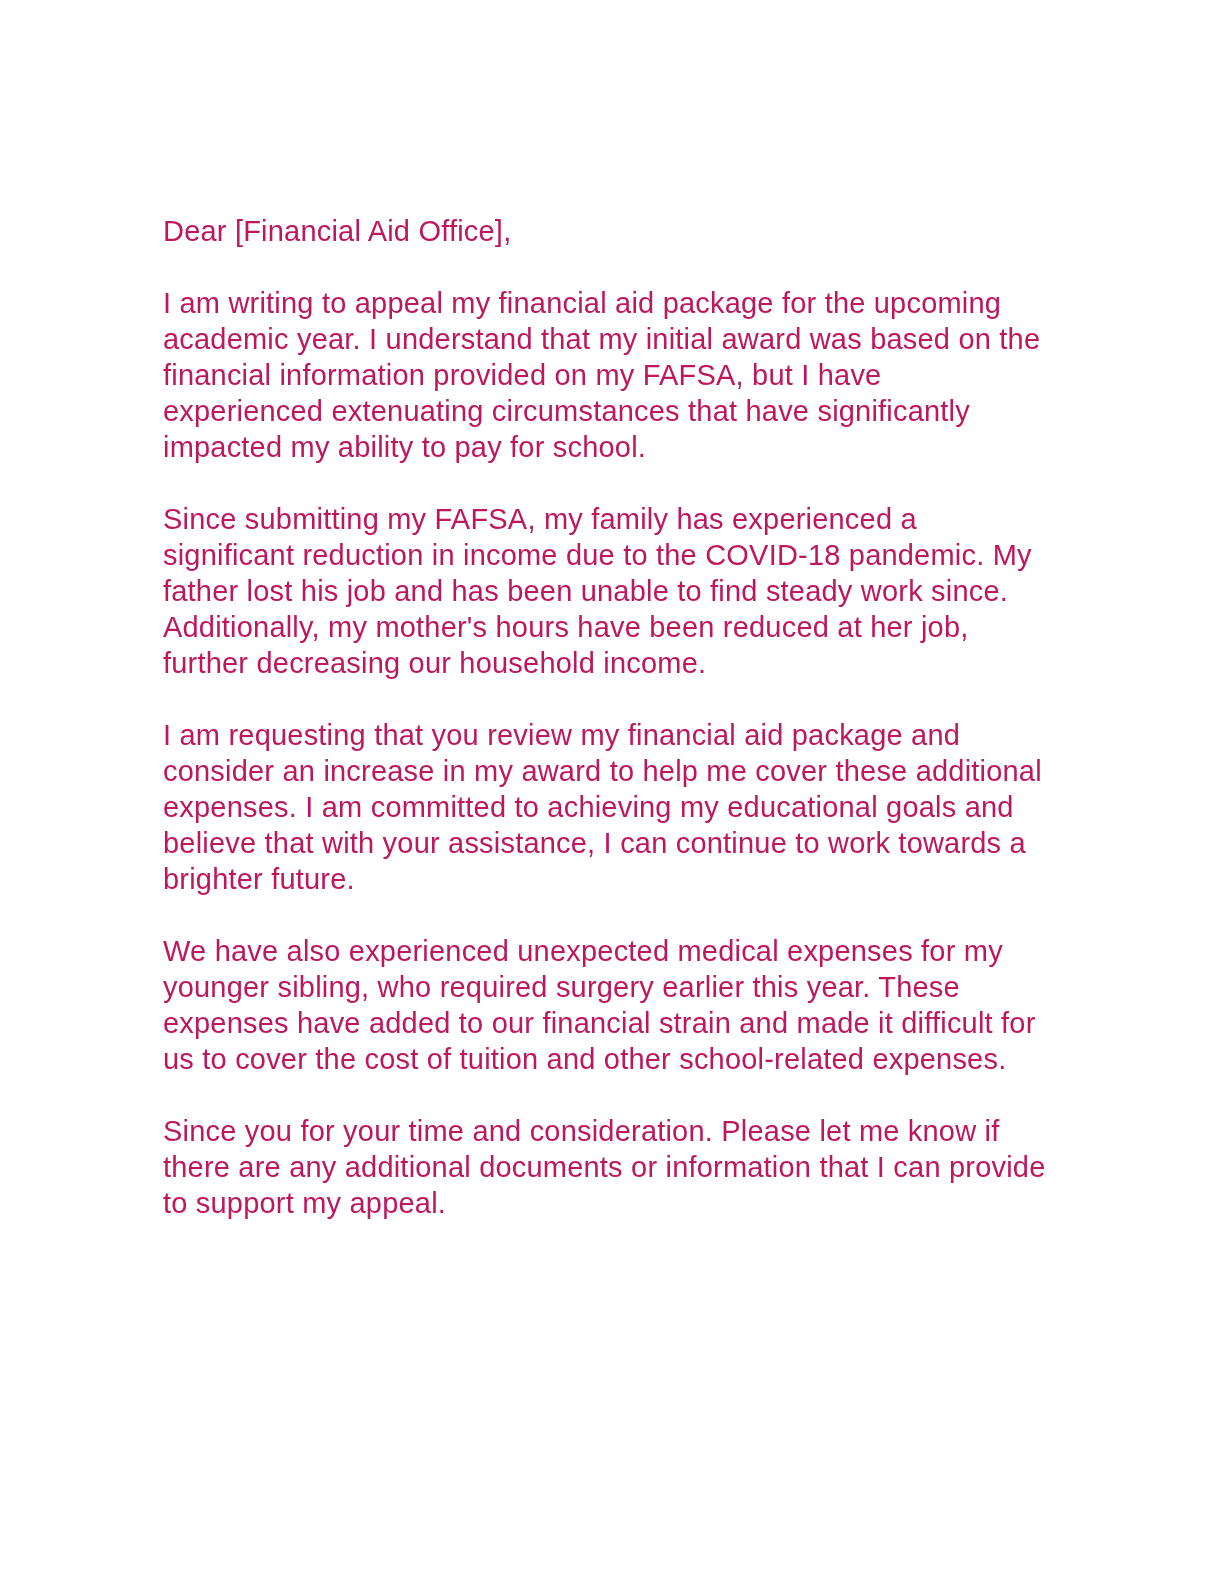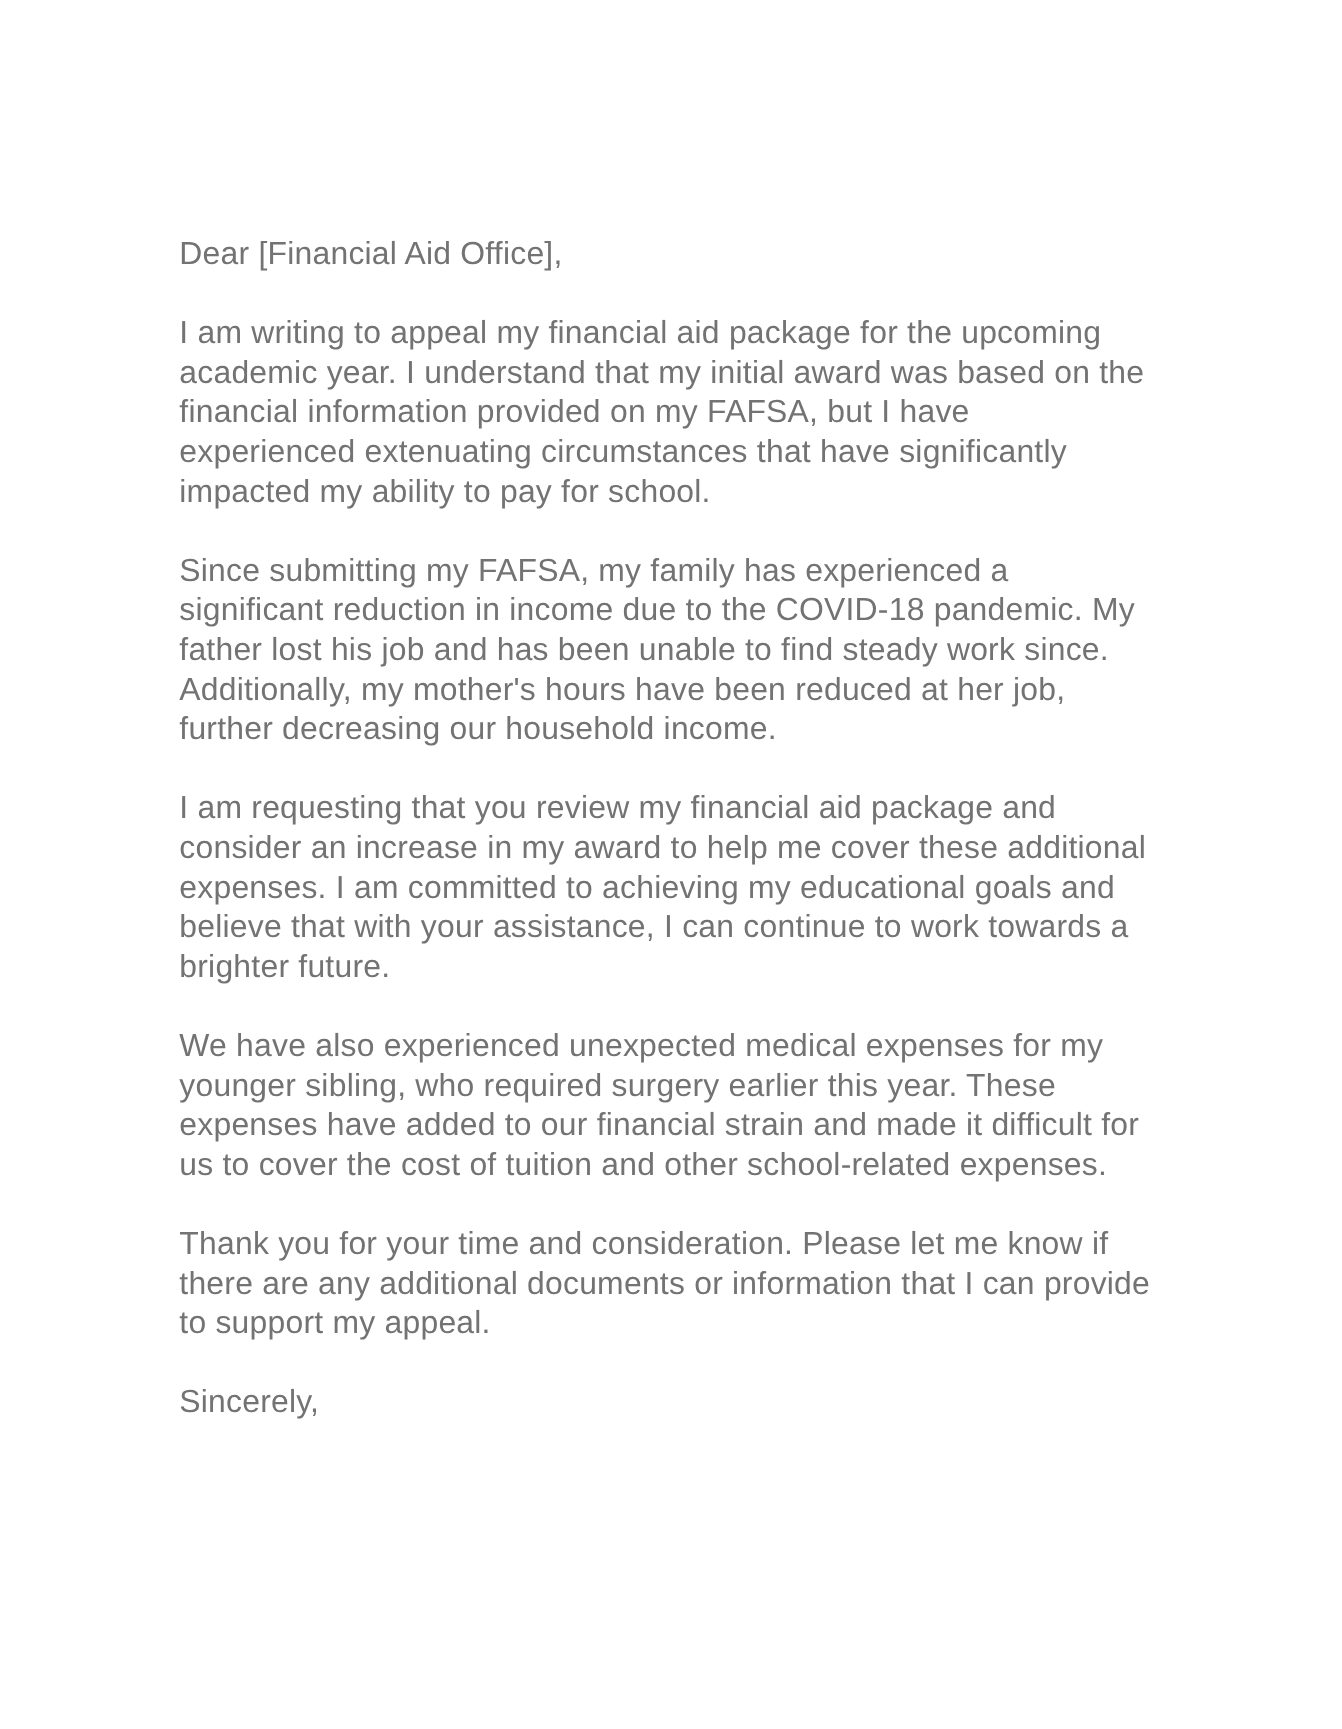--- a/index.html
+++ b/index.html
@@ -7,21 +7,21 @@
     padding: 0;
     background: #ffffff;
   }
   .page {
     position: relative;
     width: 1220px;
     height: 1572px;
     background: #ffffff;
     overflow: hidden;
     font-family: "Liberation Sans", sans-serif;
-    color: #737373;
+    color: #be185d;
   }
   .letter {
     position: absolute;
     top: 213px;
     left: 163px;
     width: 1010px;
     font-size: 29px;
     line-height: 36px;
     letter-spacing: 0.2px;
   }
@@ -51,18 +51,17 @@
 further decreasing our household income.</p>
     <p>I am requesting that you review my financial aid package and
 consider an increase in my award to help me cover these additional
 expenses. I am committed to achieving my educational goals and
 believe that with your assistance, I can continue to work towards a
 brighter future.</p>
     <p>We have also experienced unexpected medical expenses for my
 younger sibling, who required surgery earlier this year. These
 expenses have added to our financial strain and made it difficult for
 us to cover the cost of tuition and other school-related expenses.</p>
-    <p>Thank you for your time and consideration. Please let me know if
+    <p>Since you for your time and consideration. Please let me know if
 there are any additional documents or information that I can provide
 to support my appeal.</p>
-    <p class="no-gap">Sincerely,</p>
   </div>
 </div>
 
 </body></html>

